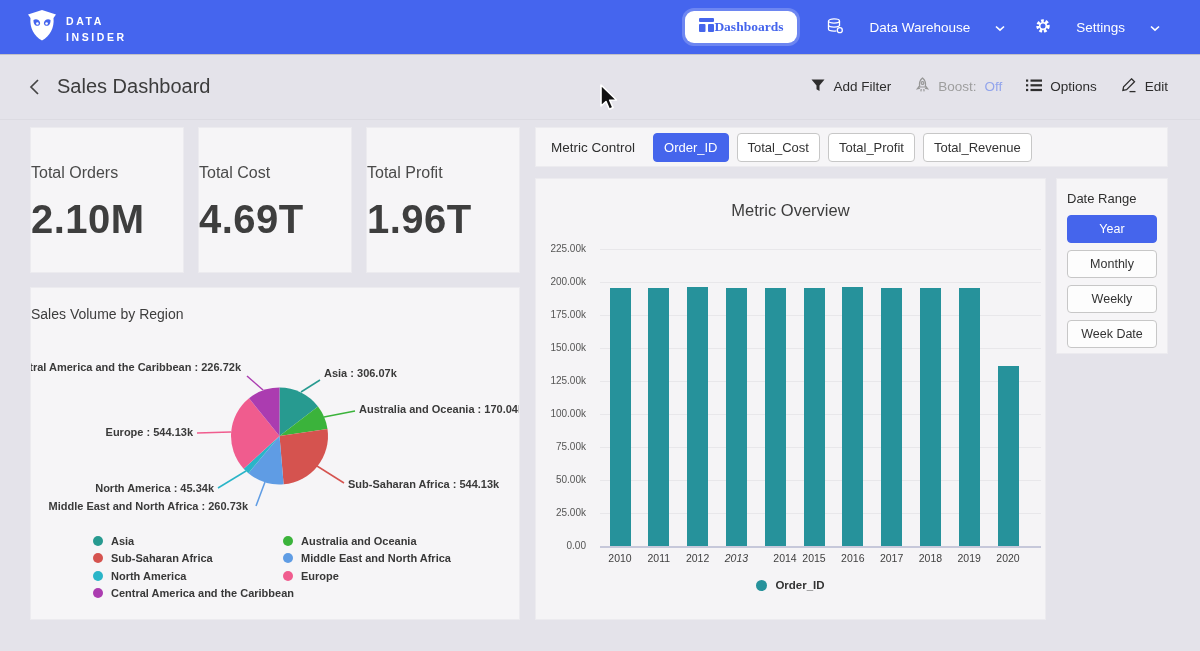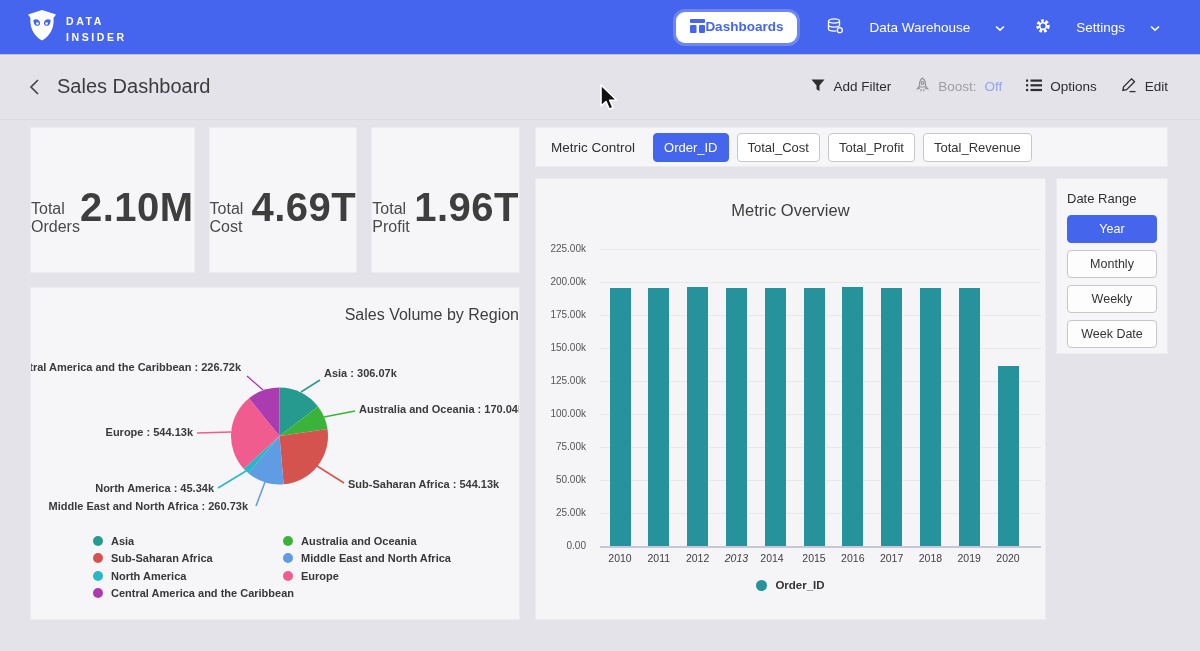--- a/index.html
+++ b/index.html
@@ -6,47 +6,47 @@
   html,body{width:1200px;height:651px;overflow:hidden}
   body{position:relative;background:#e4e3ea;font-family:"Liberation Sans",sans-serif;color:#333}
 
   
   .topbar{position:absolute;left:0;top:0;width:1200px;height:54px;background:#4565ee;
     display:flex;align-items:center;justify-content:space-between;padding:0 40px 0 27px;
     box-shadow:0 1px 0 rgba(0,0,0,.15)}
   .brand{display:flex;align-items:flex-end;gap:9px}
   .brand-text{color:#fff;font-size:10.5px;font-weight:bold;letter-spacing:2.6px;line-height:1.5}
   .nav{display:flex;align-items:center;gap:30px}
-  .pill{display:flex;background:#fff;color:#4565ec;font-weight:bold;
+  .pill{display:flex;align-items:center;background:#fff;color:#4565ec;font-weight:bold;
     font-size:13.5px;padding:7px 14px;border-radius:9px;border:none;cursor:pointer;
-    box-shadow:0 0 0 3px rgba(255,255,255,.22);font-family:Liberation Sans, sans-serif}
+    box-shadow:0 0 0 3px rgba(255,255,255,.22);font-family:Liberation Serif, serif}
   .navlink{display:flex;align-items:center;gap:25px;color:#fff;font-size:13.5px;cursor:pointer}
 
   
   .pagehead{position:absolute;top:54px;left:0;right:0;height:66px;display:flex;align-items:center;
     padding-left:28px;border-bottom:1px solid rgba(0,0,0,.03)}
   .back{display:flex;align-items:center;cursor:pointer;margin-right:17px}
   .page-title{font-size:20px;font-weight:500;color:#3c3c3c}
   .head-actions{position:absolute;right:32px;display:flex;gap:24px;align-items:center;
     font-size:13.5px;color:#2d2d2d}
   .action{display:flex;gap:8px;align-items:center;cursor:pointer;white-space:nowrap}
   .boost-label{color:#9e9e9e}
   .boost-value{color:#93a5ec}
 
   
   .kpis{position:absolute;left:30px;top:127px;width:490px;display:flex;gap:14px}
   .kpi{flex:1;height:146px;background:#f6f5f7;border:1px solid #ecebef;display:flex;
-    flex-direction:row;align-items:center}
+    flex-direction:column;}
   .kpi-label{margin-top:36px;font-size:16px;color:#4a4a4a}
   .kpi-value{margin-top:15px;font-size:40px;font-weight:bold;color:#3e3e3e;letter-spacing:.5px}
 
   
   .pie-card{position:absolute;left:30px;top:287px;width:490px;height:333px;background:#f6f5f7;
     border:1px solid #ecebef}
-  .card-title{text-align:right;font-size:16px;color:#3d3d3d;margin-top:18px}
+  .card-title{text-align:left;font-size:14px;color:#3d3d3d;margin-top:18px}
   .pie-svg{position:absolute;left:0;top:0}
   .pie-label{font-size:11px;font-weight:bold;fill:#3a3a3a}
   .pie-legend-col{position:absolute;top:244px;font-size:11px;font-weight:bold;color:#383838}
   .pie-legend-col.c1{left:62px}
   .pie-legend-col.c2{left:252px}
   .pl-row{display:flex;align-items:center;gap:8px;height:17.5px;cursor:pointer}
   .pl-dot{width:10px;height:10px;border-radius:50%;flex:0 0 auto}
 
   
   .metric-bar{position:absolute;left:535px;top:127px;width:633px;height:40px;background:#f6f5f7;
@@ -306,21 +306,21 @@
       <div class="ytick" style="top: 361px;">0.00</div>
       <div class="vbar" style="left: 73.5px; top: 109.006px; width: 21px; height: 257.994px; background: rgb(38, 146, 155);"></div>
       <div class="xlabel" style="left: 64px; top: 373px;">2010</div>
       <div class="vbar" style="left: 112.3px; top: 109.006px; width: 21px; height: 257.994px; background: rgb(38, 146, 155);"></div>
       <div class="xlabel" style="left: 102.8px; top: 373px;">2011</div>
       <div class="vbar" style="left: 151.1px; top: 107.752px; width: 21px; height: 259.248px; background: rgb(38, 146, 155);"></div>
       <div class="xlabel" style="left: 141.6px; top: 373px;">2012</div>
       <div class="vbar" style="left: 189.9px; top: 109.204px; width: 21px; height: 257.796px; background: rgb(38, 146, 155);"></div>
       <div class="xlabel" style="left: 180.4px; top: 373px; font-style: italic;">2013</div>
       <div class="vbar" style="left: 228.7px; top: 109.138px; width: 21px; height: 257.862px; background: rgb(38, 146, 155);"></div>
-      <div class="xlabel" style="left: 216px; top: 373px;">2014</div>
+      <div class="xlabel" style="left: 229px; top: 373px;">2014</div>
       <div class="vbar" style="left: 267.5px; top: 109.072px; width: 21px; height: 257.928px; background: rgb(38, 146, 155);"></div>
       <div class="xlabel" style="left: 258px; top: 373px;">2015</div>
       <div class="vbar" style="left: 306.3px; top: 107.686px; width: 21px; height: 259.314px; background: rgb(38, 146, 155);"></div>
       <div class="xlabel" style="left: 296.8px; top: 373px;">2016</div>
       <div class="vbar" style="left: 345.1px; top: 108.94px; width: 21px; height: 258.06px; background: rgb(38, 146, 155);"></div>
       <div class="xlabel" style="left: 335.6px; top: 373px;">2017</div>
       <div class="vbar" style="left: 383.9px; top: 109.072px; width: 21px; height: 257.928px; background: rgb(38, 146, 155);"></div>
       <div class="xlabel" style="left: 374.4px; top: 373px;">2018</div>
       <div class="vbar" style="left: 422.7px; top: 108.94px; width: 21px; height: 258.06px; background: rgb(38, 146, 155);"></div>
       <div class="xlabel" style="left: 413.2px; top: 373px;">2019</div>

